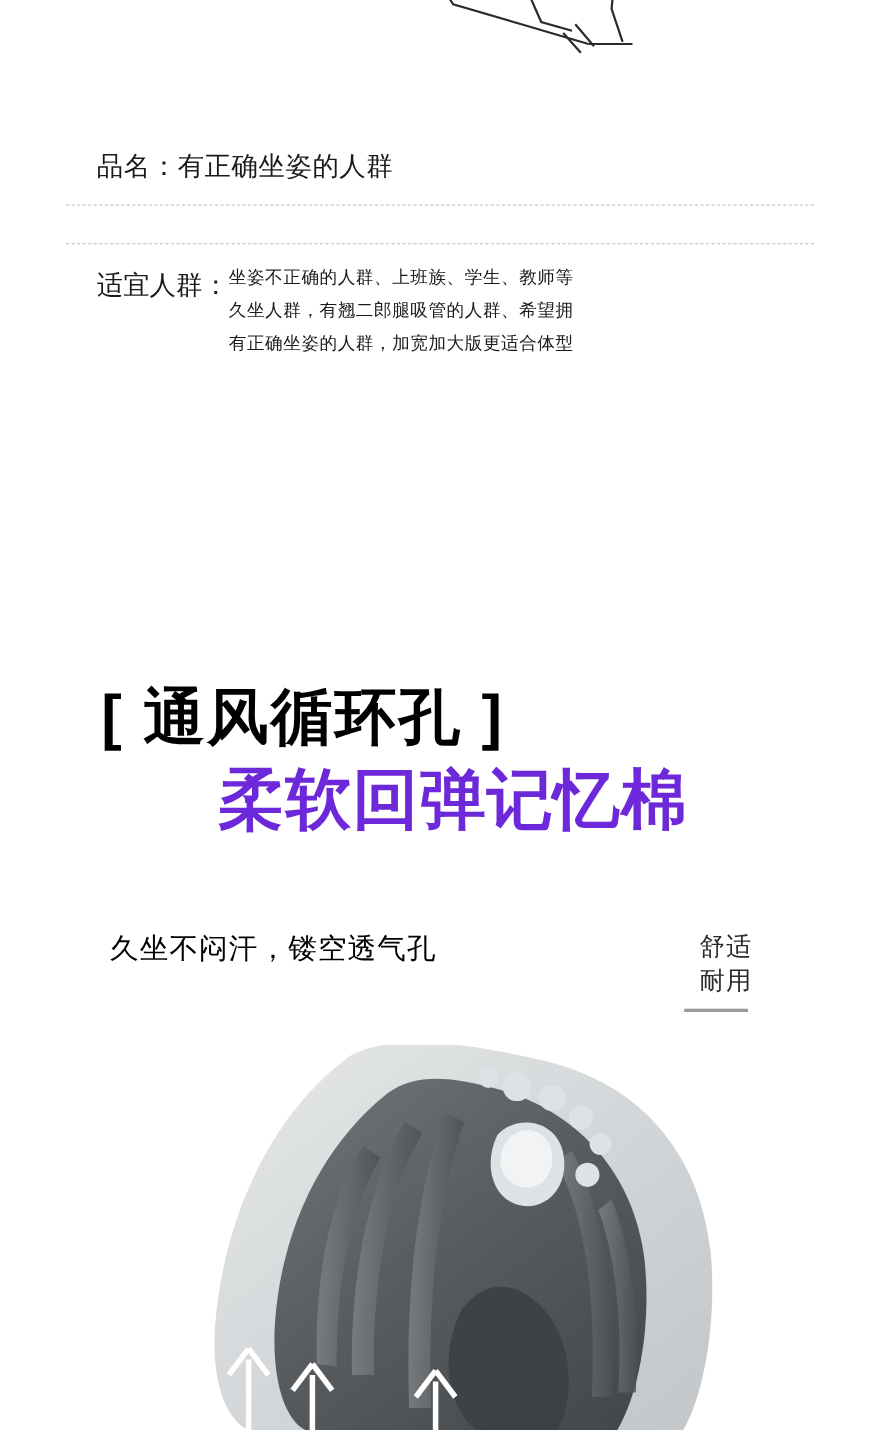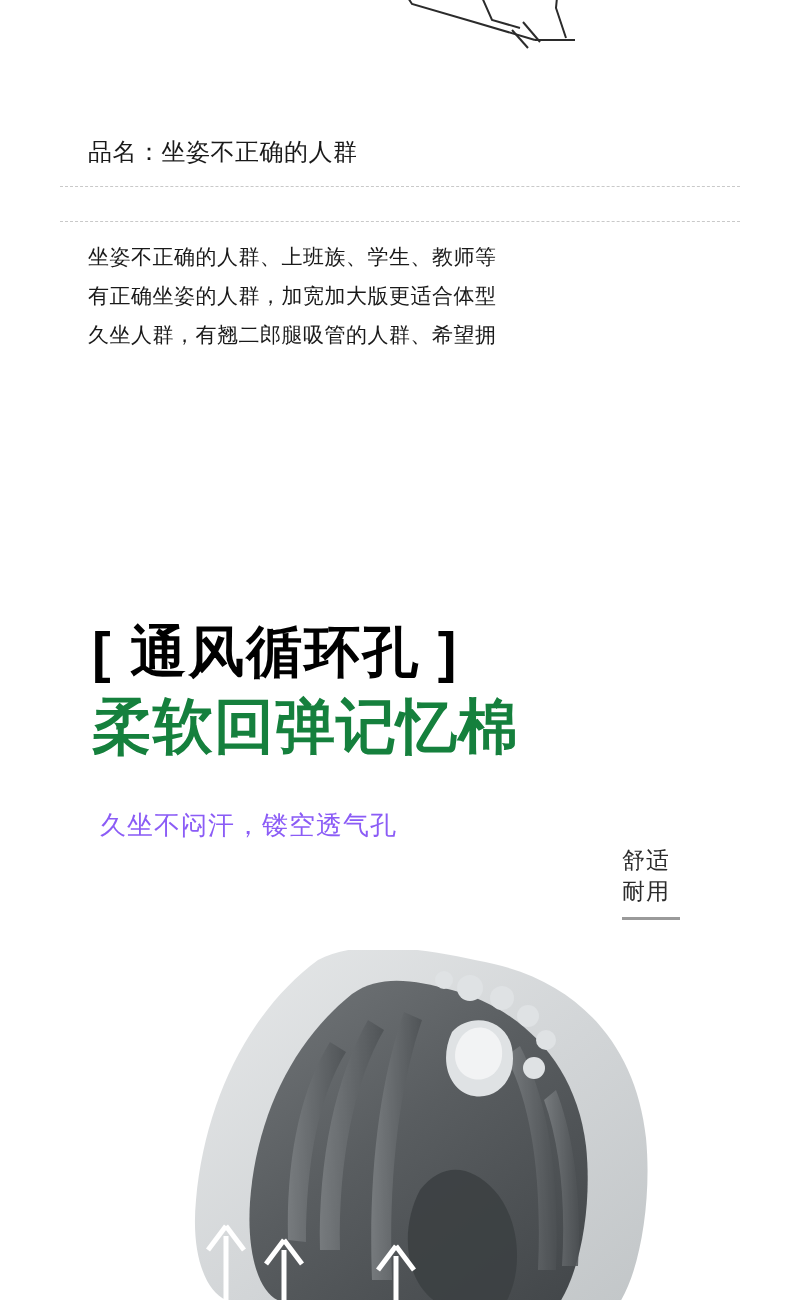--- a/index.html
+++ b/index.html
@@ -63,21 +63,21 @@
     align-items: flex-start;
     padding-left: 28px;
     box-sizing: border-box;
   }
   .audience-label {
     font-size: 24px;
     line-height: 1.85;
     white-space: nowrap;
   }
   .audience-body {
-    font-size: 21px;
+    font-size: 16px;
     line-height: 1.85;
     letter-spacing: 0.5px;
     width: 500px;
   }
 
   
   .headline {
     position: absolute;
     top: 620px;
     left: 92px;
@@ -88,39 +88,40 @@
     font-weight: bold;
     letter-spacing: 2px;
     line-height: 1.15;
     color: #000000;
   }
   .headline-2 {
     font-size: 60px;
     font-weight: bold;
     letter-spacing: 1px;
     line-height: 1.15;
-    color: #15803d;
+    color: #6d28d9;
     margin-top: 8px;
+    text-align: center;
   }
   .subline {
     position: absolute;
-    top: 808px;
+    top: 845px;
     left: 100px;
     font-size: 26px;
     letter-spacing: 1px;
-    color: #8b5cf6;
+    color: #000000;
   }
 
   
   .side-tag {
     position: absolute;
     top: 845px;
     left: 622px;
     width: 62px;
-    text-align: left;
+    text-align: right;
   }
   .side-tag-line {
     font-size: 23px;
     line-height: 1.35;
     color: #2b2b2b;
     letter-spacing: 1px;
   }
   .side-rule {
     margin-top: 10px;
     width: 58px;
@@ -150,31 +151,32 @@
       <path d="M512,30 L528,48"></path>
       <path d="M523,22 L540,42"></path>
       <path d="M535,40 L575,40"></path>
     </g>
   </svg>
 </div>
 
 <div class="spec-table">
 
   <div class="spec-row divided">
-    <div class="spec-cell first">品名：坐姿不正确的人群</div>
+    <div class="spec-cell first">品名：有正确坐姿的人群</div>
   </div>
 
   <div class="spec-row divided">
   </div>
 
   <div class="audience">
+    <div class="audience-label">适宜人群：</div>
     <div>
       <div class="audience-body">坐姿不正确的人群、上班族、学生、教师等</div>
+      <div class="audience-body">久坐人群，有翘二郎腿吸管的人群、希望拥</div>
       <div class="audience-body">有正确坐姿的人群，加宽加大版更适合体型</div>
-      <div class="audience-body">久坐人群，有翘二郎腿吸管的人群、希望拥</div>
     </div>
   </div>
 </div>
 
 <div class="headline">
   <div class="headline-1">[ 通风循环孔 ]</div>
   <div class="headline-2">柔软回弹记忆棉</div>
 </div>
 
 <div class="subline">久坐不闷汗，镂空透气孔</div>

